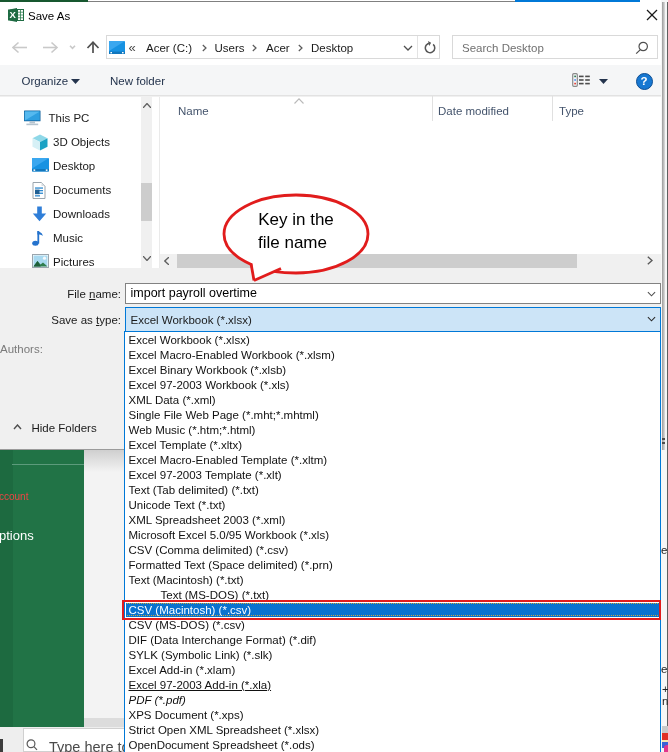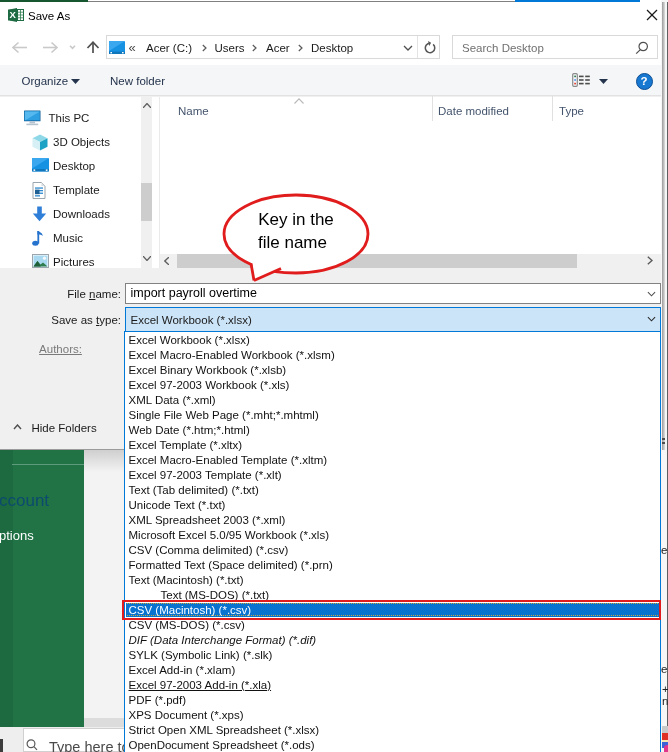--- a/index.html
+++ b/index.html
@@ -9,21 +9,21 @@
   .t12 { font-size:11.5px; line-height:15px; white-space:nowrap; }
   .crum { top:43.5px; }
 </style>
 </head>
 <body>
 
 <div class="abs" style="left:0;top:449px;width:668px;height:303px;background:#ffffff;"></div>
 <div class="abs" style="left:0;top:450px;width:84px;height:277px;background:#217346;"></div>
 <div class="abs" style="left:0;top:450px;width:13px;height:277px;background:#1d6a40;"></div>
 <div class="abs" style="left:12px;top:464px;width:72px;height:1px;background:#5d9b7c;"></div>
-<div class="abs" style="left:-1px;top:491px;color:#0c4a6e;font-size:17px;">ccount</div>
+<div class="abs" style="left:-1px;top:491px;color:#ef4444;font-size:10px;">ccount</div>
 <div class="abs" style="left:-1px;top:528px;color:#fff;font-size:13px;">ptions</div>
 <div class="abs" style="left:84px;top:450px;width:41px;height:277px;background:#f3f3f3;"></div>
 <div class="abs" style="left:84px;top:450px;width:41px;height:22px;background:linear-gradient(#cfcfcf,#f3f3f3);"></div>
 <div class="abs" style="left:84px;top:718px;width:41px;height:9px;background:#dcdcdc;"></div>
 
 <div class="abs" style="left:0;top:727px;width:668px;height:25px;background:#eeeeee;"></div>
 <div class="abs" style="left:0;top:739px;width:3px;height:13px;background:#3c3c3c;"></div>
 <div class="abs" style="left:23px;top:728px;width:640px;height:24px;background:#ffffff;border:1px solid #d0d0d0;"></div>
 <svg class="abs" style="left:26px;top:739px;" width="13" height="12" viewBox="0 0 13 12">
   <circle cx="5" cy="4.8" r="3.9" fill="none" stroke="#5a5a5a" stroke-width="1.2"></circle>
@@ -186,21 +186,21 @@
         <path d="M1 0.5 h8.5 L13 4 v12.5 H1 Z" fill="#fff" stroke="#9aa5ad" stroke-width="1"></path>
         <path d="M9.5 0.5 L13 4 H9.5 Z" fill="#d7dde2"></path>
         <g fill="#2e8ad0">
           <rect x="3" y="5.4" width="8" height="1.3"></rect>
           <rect x="3" y="8" width="8" height="1.3"></rect>
           <rect x="3" y="10.6" width="8" height="1.3"></rect>
           <rect x="3" y="13.2" width="5" height="1.3"></rect>
         </g>
         <rect x="3" y="7.6" width="4.5" height="4.6" fill="#1e5f94"></rect>
       </svg></div>
-    <div class="abs t12" style="left:53px;top:183px;color:#1a1a1a;">Template</div>
+    <div class="abs t12" style="left:53px;top:183px;color:#1a1a1a;">Documents</div>
     <div class="abs" style="left:32px;top:206px;"><svg width="15" height="16" viewBox="0 0 15 16">
         <path d="M5.2 0.5 h4.6 v7 h4.4 L7.5 15.2 L0.8 7.5 h4.4 Z" fill="#2f7ed8"></path>
       </svg></div>
     <div class="abs t12" style="left:53px;top:207px;color:#1a1a1a;">Downloads</div>
     <div class="abs" style="left:32px;top:230px;"><svg width="12" height="16" viewBox="0 0 12 16">
         <ellipse cx="3.4" cy="13.2" rx="3.2" ry="2.5" fill="#2573cd"></ellipse>
         <rect x="5.4" y="1" width="1.8" height="12.5" fill="#2573cd"></rect>
         <path d="M5.4 1 C8 2 10.5 3 10.8 6 C9.5 4.8 7.5 4.5 5.4 4.6 Z" fill="#2573cd"></path>
       </svg></div>
     <div class="abs t12" style="left:53px;top:231px;color:#1a1a1a;">Music</div>
@@ -248,21 +248,21 @@
     <path d="M1 1 L5 5 L9 1" fill="none" stroke="#4f4f4f" stroke-width="1.2"></path>
   </svg>
 
 <div class="abs t12" style="left:0;top:313px;width:121px;text-align:right;color:#1a1a1a;">Save as <u>t</u>ype:</div>
 <div class="abs" style="left:125px;top:307px;width:536px;height:25px;background:#cce4f7;border:1.5px solid #0078d7;"></div>
 <div class="abs t12" style="left:130.5px;top:312.5px;color:#1a1a1a;">Excel Workbook (*.xlsx)</div>
 <svg class="abs" style="left:647px;top:316px;" width="9" height="6" viewBox="0 0 10 6">
     <path d="M1 1 L5 5 L9 1" fill="none" stroke="#2a2a2a" stroke-width="1.2"></path>
   </svg>
 
-<div class="abs t12" style="left:0;top:342px;width:121px;text-align:center;color:#7a7a7a;text-decoration:underline;">Authors:</div>
+<div class="abs t12" style="left:0;top:342px;width:121px;text-align:left;color:#7a7a7a;">Authors:</div>
 
 <svg class="abs" style="left:12.5px;top:424px;" width="9" height="6" viewBox="0 0 9 6">
     <path d="M1 5 L4.5 1 L8 5" fill="none" stroke="#4f4f4f" stroke-width="1.4"></path>
   </svg>
 <div class="abs t12" style="left:31.5px;top:421px;color:#1a1a1a;">Hide Folders</div>
 
 <svg class="abs" style="left:210px;top:185px;" width="180" height="105" viewBox="0 0 180 105">
   <ellipse cx="86" cy="49" rx="72" ry="39" fill="#ffffff" stroke="#e11c1c" stroke-width="2.8"></ellipse>
   <path d="M42 76.5 L44 96 L73 83 L58 70 Z" fill="#ffffff"></path>
   <path d="M41 78.5 L44 95.5" fill="none" stroke="#e11c1c" stroke-width="2.8"></path>
@@ -272,38 +272,38 @@
 </svg>
 
 <div class="abs" style="left:124px;top:330.5px;width:537px;height:421.5px;background:#fff;border:1.5px solid #0078d7;border-bottom:none;"></div>
 <div id="items">
     <div class="abs t12" style="left:128.5px;top:332.5px;color:#111;">Excel Workbook (*.xlsx)</div>
     <div class="abs t12" style="left:128.5px;top:347.5px;color:#111;">Excel Macro-Enabled Workbook (*.xlsm)</div>
     <div class="abs t12" style="left:128.5px;top:362.5px;color:#111;">Excel Binary Workbook (*.xlsb)</div>
     <div class="abs t12" style="left:128.5px;top:377.5px;color:#111;">Excel 97-2003 Workbook (*.xls)</div>
     <div class="abs t12" style="left:128.5px;top:392.5px;color:#111;">XML Data (*.xml)</div>
     <div class="abs t12" style="left:128.5px;top:407.5px;color:#111;">Single File Web Page (*.mht;*.mhtml)</div>
-    <div class="abs t12" style="left:128.5px;top:422.5px;color:#111;">Web Date (*.htm;*.html)</div>
+    <div class="abs t12" style="left:128.5px;top:422.5px;color:#111;">Web Music (*.htm;*.html)</div>
     <div class="abs t12" style="left:128.5px;top:437.5px;color:#111;">Excel Template (*.xltx)</div>
     <div class="abs t12" style="left:128.5px;top:452.5px;color:#111;">Excel Macro-Enabled Template (*.xltm)</div>
     <div class="abs t12" style="left:128.5px;top:467.5px;color:#111;">Excel 97-2003 Template (*.xlt)</div>
     <div class="abs t12" style="left:128.5px;top:482.5px;color:#111;">Text (Tab delimited) (*.txt)</div>
     <div class="abs t12" style="left:128.5px;top:497.5px;color:#111;">Unicode Text (*.txt)</div>
     <div class="abs t12" style="left:128.5px;top:512.5px;color:#111;">XML Spreadsheet 2003 (*.xml)</div>
     <div class="abs t12" style="left:128.5px;top:527.5px;color:#111;">Microsoft Excel 5.0/95 Workbook (*.xls)</div>
     <div class="abs t12" style="left:128.5px;top:542.5px;color:#111;">CSV (Comma delimited) (*.csv)</div>
     <div class="abs t12" style="left:128.5px;top:557.5px;color:#111;">Formatted Text (Space delimited) (*.prn)</div>
     <div class="abs t12" style="left:128.5px;top:572.5px;color:#111;">Text (Macintosh) (*.txt)</div>
     <div class="abs t12" style="left:128.5px;top:587.5px;color:#111;margin-left:32px;">Text (MS-DOS) (*.txt)</div>
     <div class="abs t12" style="left:128.5px;top:617.5px;color:#111;">CSV (MS-DOS) (*.csv)</div>
-    <div class="abs t12" style="left:128.5px;top:632.5px;color:#111;font-style:italic;">DIF (Data Interchange Format) (*.dif)</div>
+    <div class="abs t12" style="left:128.5px;top:632.5px;color:#111;">DIF (Data Interchange Format) (*.dif)</div>
     <div class="abs t12" style="left:128.5px;top:647.5px;color:#111;">SYLK (Symbolic Link) (*.slk)</div>
     <div class="abs t12" style="left:128.5px;top:662.5px;color:#111;">Excel Add-in (*.xlam)</div>
     <div class="abs t12" style="left:128.5px;top:677.5px;color:#111;text-decoration:underline;">Excel 97-2003 Add-in (*.xla)</div>
-    <div class="abs t12" style="left:128.5px;top:692.5px;color:#111;">PDF (*.pdf)</div>
+    <div class="abs t12" style="left:128.5px;top:692.5px;color:#111;font-style:italic;">PDF (*.pdf)</div>
     <div class="abs t12" style="left:128.5px;top:707.5px;color:#111;">XPS Document (*.xps)</div>
     <div class="abs t12" style="left:128.5px;top:722.5px;color:#111;">Strict Open XML Spreadsheet (*.xlsx)</div>
     <div class="abs t12" style="left:128.5px;top:737.5px;color:#111;">OpenDocument Spreadsheet (*.ods)</div>
   </div>
 
 <div class="abs" style="left:125.5px;top:602.5px;width:534px;height:14.5px;background:#0a72cf;"></div>
 <div class="abs" style="left:127px;top:614.5px;width:531px;height:1px;border-top:1px dotted #caa93c;"></div>
 <div class="abs" style="left:127px;top:603px;width:531px;height:1px;border-top:1px dotted #caa93c;"></div>
 <div class="abs t12" style="left:128.5px;top:602.5px;color:#fff;">CSV (Macintosh) (*.csv)</div>
 <div class="abs" style="left:122px;top:599.5px;width:539px;height:20px;border:2.8px solid #e11c1c;"></div>

